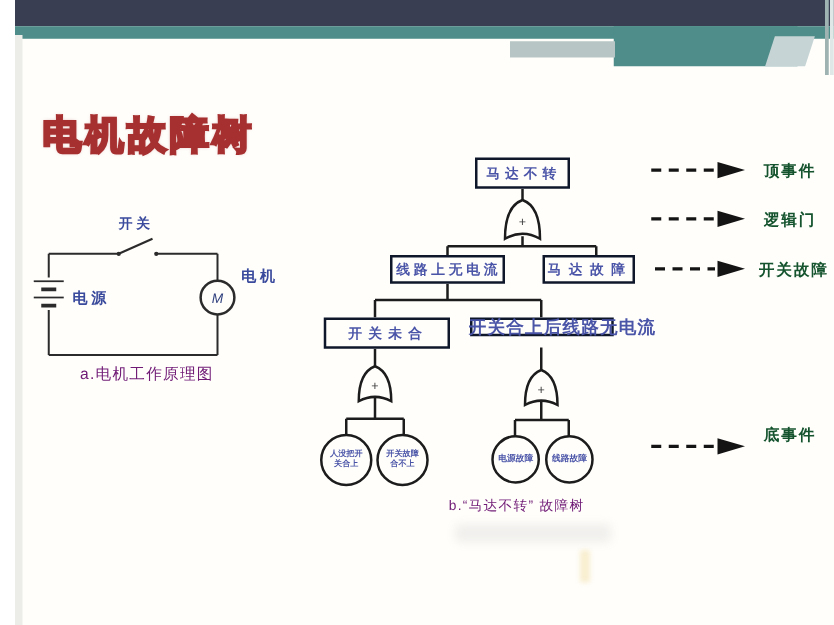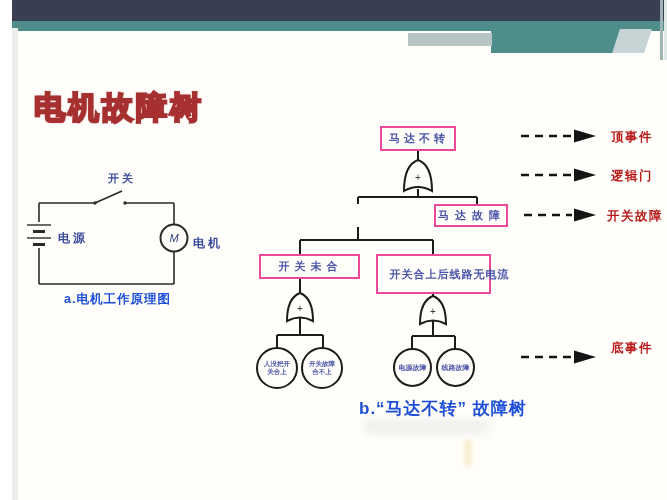--- a/index.html
+++ b/index.html
@@ -23,33 +23,33 @@
   .wm1{left:352px;top:419px;width:125px;height:15px;background:#8a8a8a;opacity:.12;filter:blur(4px);border-radius:4px;}
   .wm2{left:452px;top:440px;width:8px;height:26px;background:#e8c86a;opacity:.3;filter:blur(2px);}
   
   .title{
     left:22px;top:87px;font-size:31px;font-weight:900;letter-spacing:3px;
     color:#f2d8cd;-webkit-text-stroke:2.2px #a63030;
     text-shadow:0 0 3px rgba(160,40,40,.55);white-space:nowrap;
   }
   
   .lbl{color:#3a4a9c;font-weight:600;white-space:nowrap;}
-  .cap{color:#1d4ed8;font-weight:bold;white-space:nowrap;}
+  .cap{color:#701a75;font-weight:normal;white-space:nowrap;}
   
   .node{
-    border:2px solid #ec4899;background:#fffefb;color:#4b55a8;
+    border:2px solid #0f172a;background:#fffefb;color:#4b55a8;
     display:flex;align-items:center;justify-content:center;
     font-weight:600;white-space:nowrap;box-sizing:border-box;text-indent:0.2em;
   }
   .circle{
     border:2px solid #1c1c1c;border-radius:50%;background:#fffefb;color:#4b55a8;
     display:flex;flex-direction:column;align-items:center;justify-content:center;
     text-align:center;font-weight:600;line-height:1.3;box-sizing:border-box;
   }
-  .legend-lbl{color:#b91c1c;font-weight:bold;font-size:12.5px;letter-spacing:1.5px;white-space:nowrap;}
+  .legend-lbl{color:#14532d;font-weight:bold;font-size:12.5px;letter-spacing:1.5px;white-space:nowrap;}
   svg.overlay{position:absolute;left:0;top:0;width:667px;height:500px;}
 </style>
 </head>
 <body>
 
 <div class="slide">
 
   <div class="abs hdr-dark"></div>
   <div class="abs hdr-teal"></div>
   <div class="abs hdr-teal-block"></div>
@@ -108,41 +108,42 @@
       <polygon points="562,129.5 562,142.5 584,136" stroke="none"></polygon>
       <path d="M509,175 H560" stroke-dasharray="8 6" fill="none"></path>
       <polygon points="562,168.5 562,181.5 584,175" stroke="none"></polygon>
       <path d="M512,215 H560" stroke-dasharray="8 6" fill="none"></path>
       <polygon points="562,208.5 562,221.5 584,215" stroke="none"></polygon>
       <path d="M509,357 H560" stroke-dasharray="8 6" fill="none"></path>
       <polygon points="562,350.5 562,363.5 584,357" stroke="none"></polygon>
     </g>
   </svg>
 
-  <div class="abs lbl" style="left:96px;top:171px;font-size:11px;letter-spacing:3px;">开关</div>
+  <div class="abs lbl" style="left:83px;top:171px;font-size:11px;letter-spacing:3px;">开关</div>
   <div class="abs lbl" style="left:46px;top:230px;font-size:12px;font-weight:bold;letter-spacing:3px;text-align:right;">电源</div>
-  <div class="abs lbl" style="left:181px;top:235px;font-size:12px;font-weight:bold;letter-spacing:3px;">电机</div>
+  <div class="abs lbl" style="left:181px;top:213px;font-size:12px;font-weight:bold;letter-spacing:3px;">电机</div>
   <div class="abs cap" style="left:52px;top:291px;font-size:12.5px;letter-spacing:1px;">a.电机工作原理图</div>
 
   <div class="abs node" style="left:368px;top:126px;width:76px;height:25px;font-size:11px;letter-spacing:4px;border-width:2.5px;">马达不转</div>
+  <div class="abs node" style="left:300px;top:204px;width:92px;height:23px;font-size:11px;letter-spacing:3px;">线路上无电流</div>
   <div class="abs node" style="left:422px;top:204px;width:74px;height:23px;font-size:11px;letter-spacing:6px;">马达故障</div>
   <div class="abs node" style="left:247px;top:254px;width:101px;height:25px;font-size:11px;letter-spacing:5px;">开关未合</div>
-  <div class="abs node" style="left:364px;top:254px;width:115px;height:40px;font-size:11px;letter-spacing:1px;padding-left:30px;">开关合上后线路无电流</div>
+  <div class="abs node" style="left:364px;top:254px;width:115px;height:15px;font-size:14px;letter-spacing:1px;padding-left:30px;">开关合上后线路无电流</div>
 
   <div class="abs circle" style="left:244px;top:347px;width:42px;height:42px;font-size:6.5px;">
     <span>人没把开</span>
     <span>关合上</span>
   </div>
   <div class="abs circle" style="left:289px;top:347px;width:42px;height:42px;font-size:6.5px;">
     <span>开关故障</span>
     <span>合不上</span>
   </div>
   <div class="abs circle" style="left:381px;top:348px;width:39px;height:39px;font-size:7px;">电源故障</div>
   <div class="abs circle" style="left:424px;top:348px;width:39px;height:39px;font-size:7px;">线路故障</div>
 
-  <div class="abs cap" style="left:347px;top:397px;font-size:17px;letter-spacing:1px;">b.“马达不转” 故障树</div>
+  <div class="abs cap" style="left:347px;top:397px;font-size:11px;letter-spacing:1px;">b.“马达不转” 故障树</div>
 
   <div class="abs legend-lbl" style="left:599px;top:129px;">顶事件</div>
   <div class="abs legend-lbl" style="left:599px;top:168px;">逻辑门</div>
   <div class="abs legend-lbl" style="left:595px;top:208px;">开关故障</div>
   <div class="abs legend-lbl" style="left:599px;top:340px;">底事件</div>
 
 </div>
 
 </body></html>

